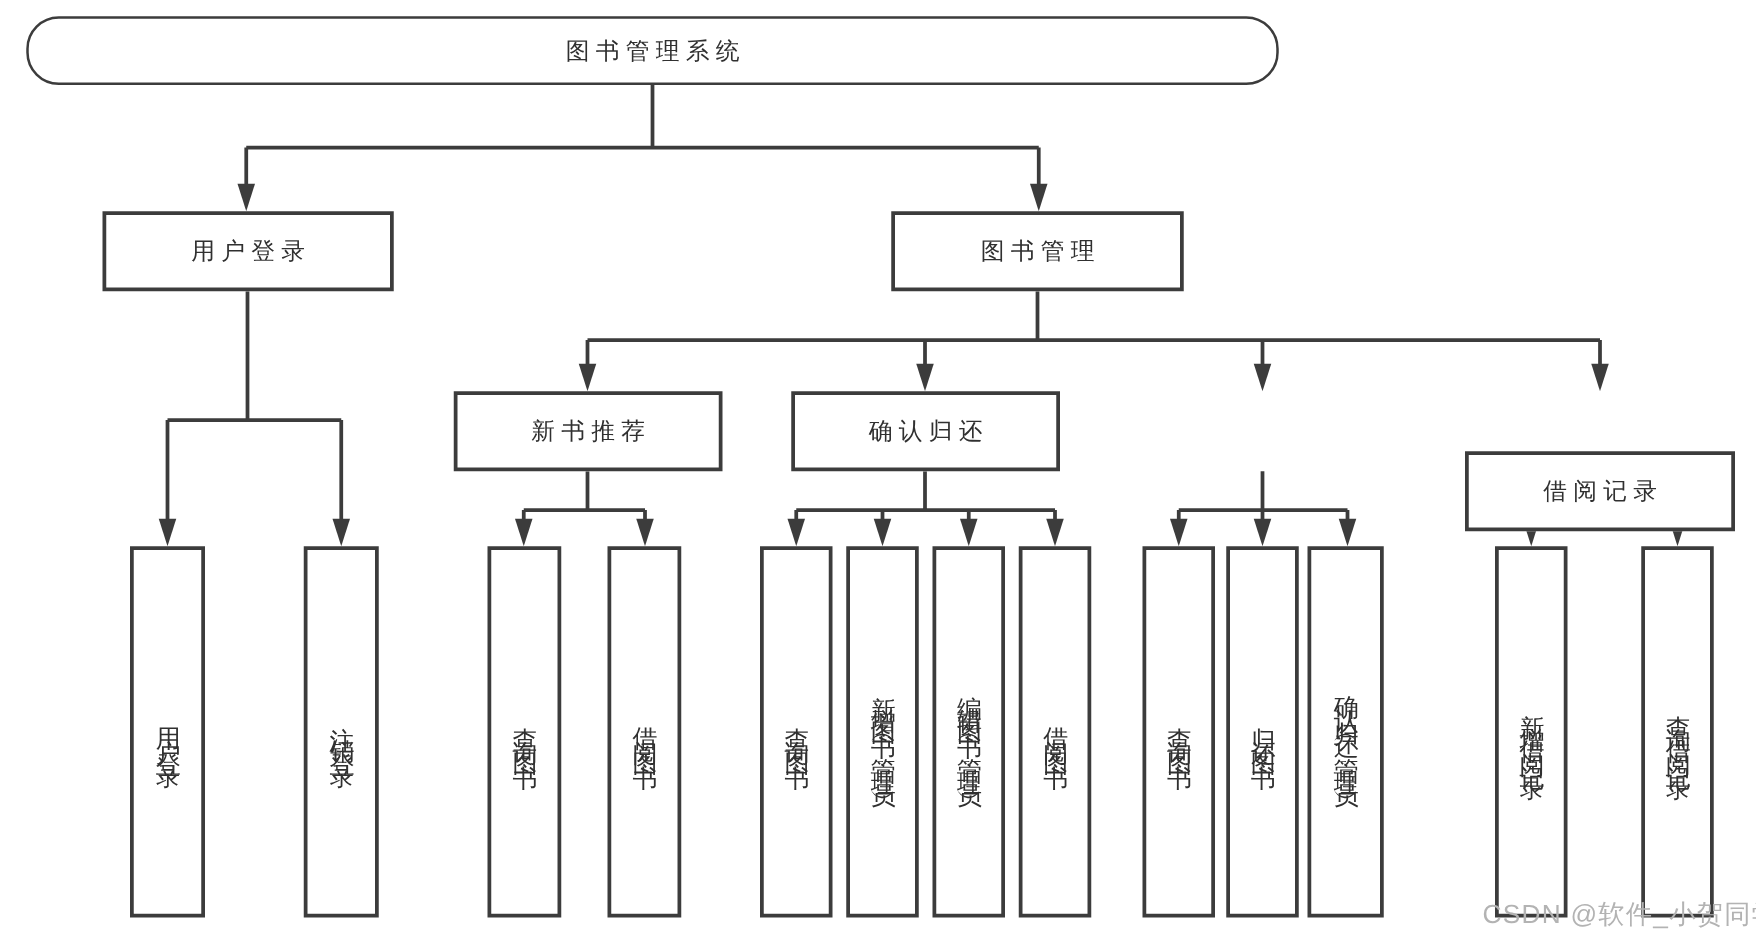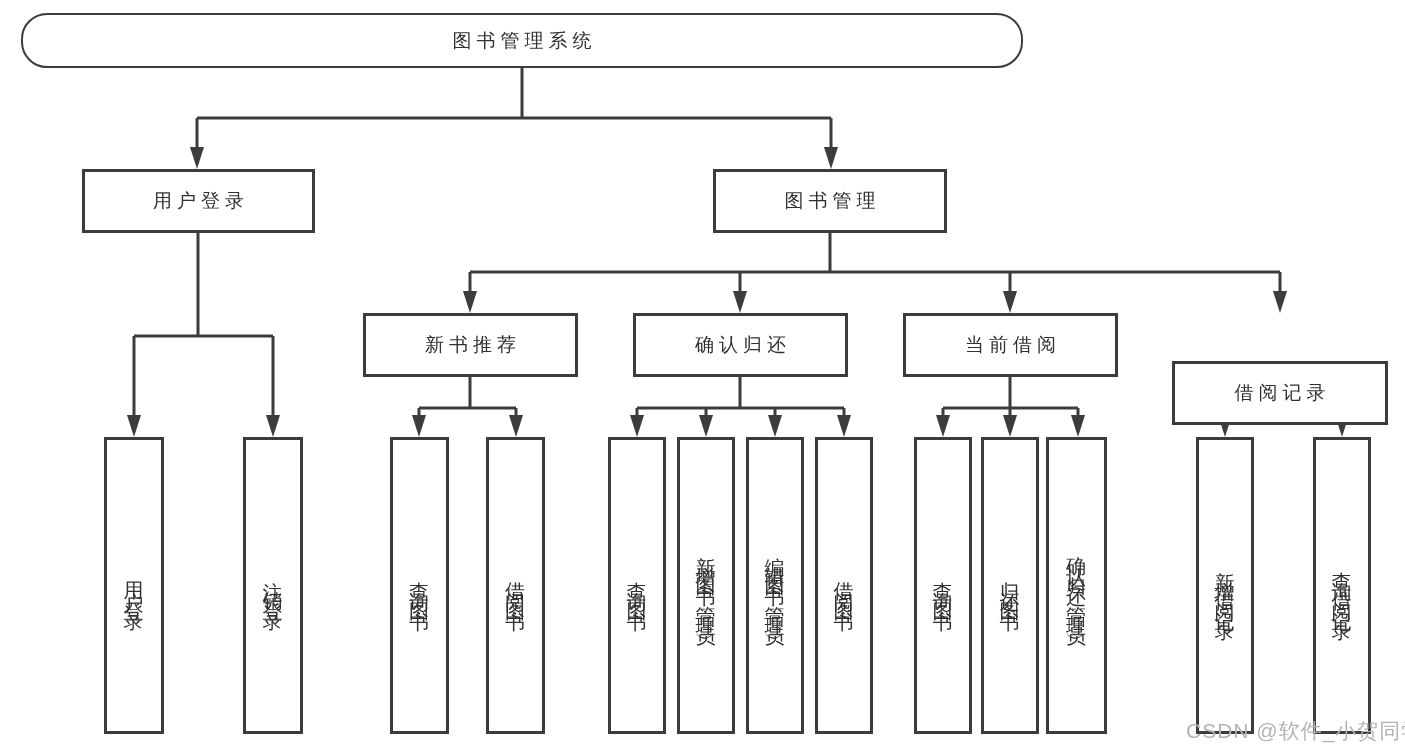--- a/index.html
+++ b/index.html
@@ -114,21 +114,20 @@
     </g>
   </svg>
 
   <div class="hbox root" style="left:21px;top:13px;width:1002px;height:55px;border-radius:26px;">图书管理系统</div>
 
   <div class="hbox" style="left:82px;top:169px;width:233px;height:64px;">用户登录</div>
   <div class="hbox" style="left:713px;top:169px;width:234px;height:64px;">图书管理</div>
 
   <div class="hbox" style="left:363px;top:313px;width:215px;height:64px;">新书推荐</div>
   <div class="hbox" style="left:633px;top:313px;width:215px;height:64px;">确认归还</div>
-  <div class="hbox" style="left:903px;top:313px;width:215px;height:64px;">当前借阅</div>
   <div class="hbox" style="left:1172px;top:313px;width:216px;height:64px;margin-top:48px;">借阅记录</div>
 
   <div class="vbox" style="left:104px;width:60px;">
     <span>用户登录</span>
   </div>
   <div class="vbox" style="left:243px;width:60px;">
     <span>注销登录</span>
   </div>
 
   <div class="vbox" style="left:390px;width:59px;">

